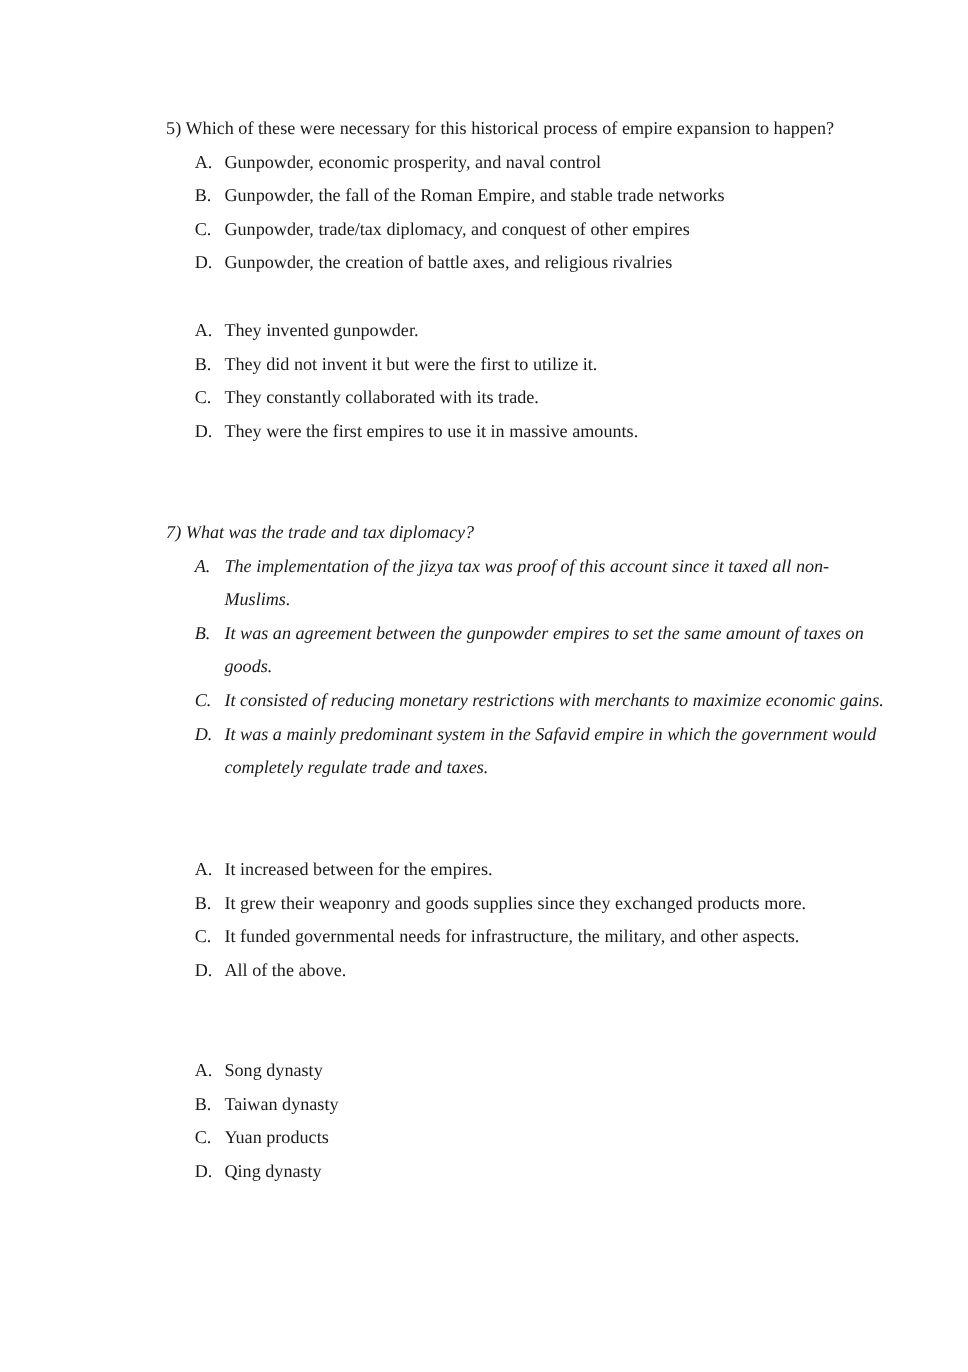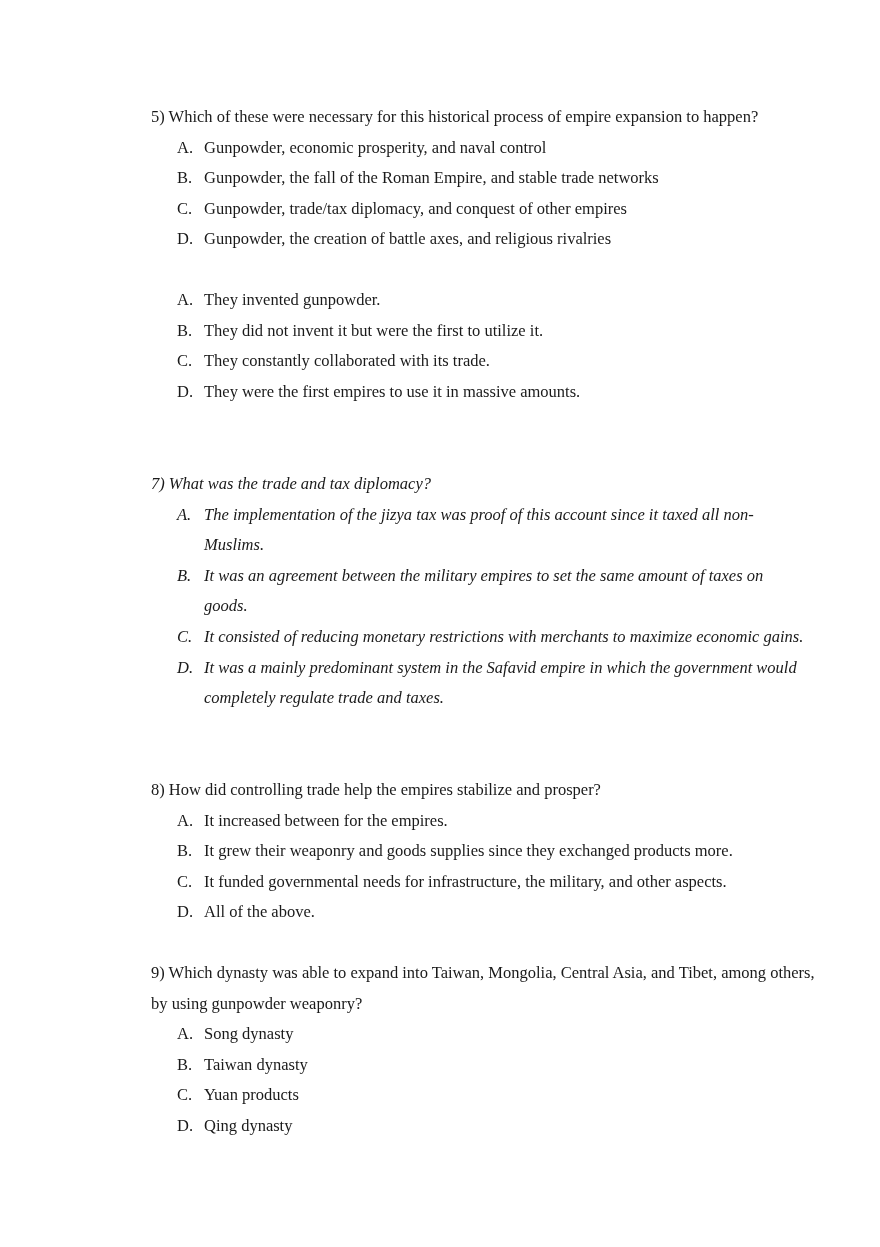--- a/index.html
+++ b/index.html
@@ -57,54 +57,52 @@
   </div>
 
   <div class="q" style="top:469px;font-style:italic;">
     <span class="q-text">7) What was the trade and tax diplomacy?</span>
     <div class="opt">
         <span class="opt-letter">A.</span>
         <span class="opt-text">The implementation of the jizya tax was proof of this account since it taxed all non-Muslims.</span>
       </div>
     <div class="opt">
         <span class="opt-letter">B.</span>
-        <span class="opt-text">It was an agreement between the military empires to set the same amount of taxes on goods.</span>
+        <span class="opt-text">It was an agreement between the gunpowder empires to set the same amount of taxes on goods.</span>
       </div>
     <div class="opt">
         <span class="opt-letter">C.</span>
         <span class="opt-text">It consisted of reducing monetary restrictions with merchants to maximize economic gains.</span>
       </div>
     <div class="opt">
         <span class="opt-letter">D.</span>
         <span class="opt-text">It was a mainly predominant system in the Safavid empire in which the government would completely regulate trade and taxes.</span>
       </div>
   </div>
 
   <div class="q" style="top:775px;">
-    <span class="q-text">8) How did controlling trade help the empires stabilize and prosper?</span>
     <div class="opt">
         <span class="opt-letter">A.</span>
         <span class="opt-text">It increased between for the empires.</span>
       </div>
     <div class="opt">
         <span class="opt-letter">B.</span>
         <span class="opt-text">It grew their weaponry and goods supplies since they exchanged products more.</span>
       </div>
     <div class="opt">
         <span class="opt-letter">C.</span>
         <span class="opt-text">It funded governmental needs for infrastructure, the military, and other aspects.</span>
       </div>
     <div class="opt">
         <span class="opt-letter">D.</span>
         <span class="opt-text">All of the above.</span>
       </div>
   </div>
 
   <div class="q" style="top:958px;">
-    <span class="q-text">9) Which dynasty was able to expand into Taiwan, Mongolia, Central Asia, and Tibet, among others, by using gunpowder weaponry?</span>
     <div class="opt">
         <span class="opt-letter">A.</span>
         <span class="opt-text">Song dynasty</span>
       </div>
     <div class="opt">
         <span class="opt-letter">B.</span>
         <span class="opt-text">Taiwan dynasty</span>
       </div>
     <div class="opt">
         <span class="opt-letter">C.</span>

